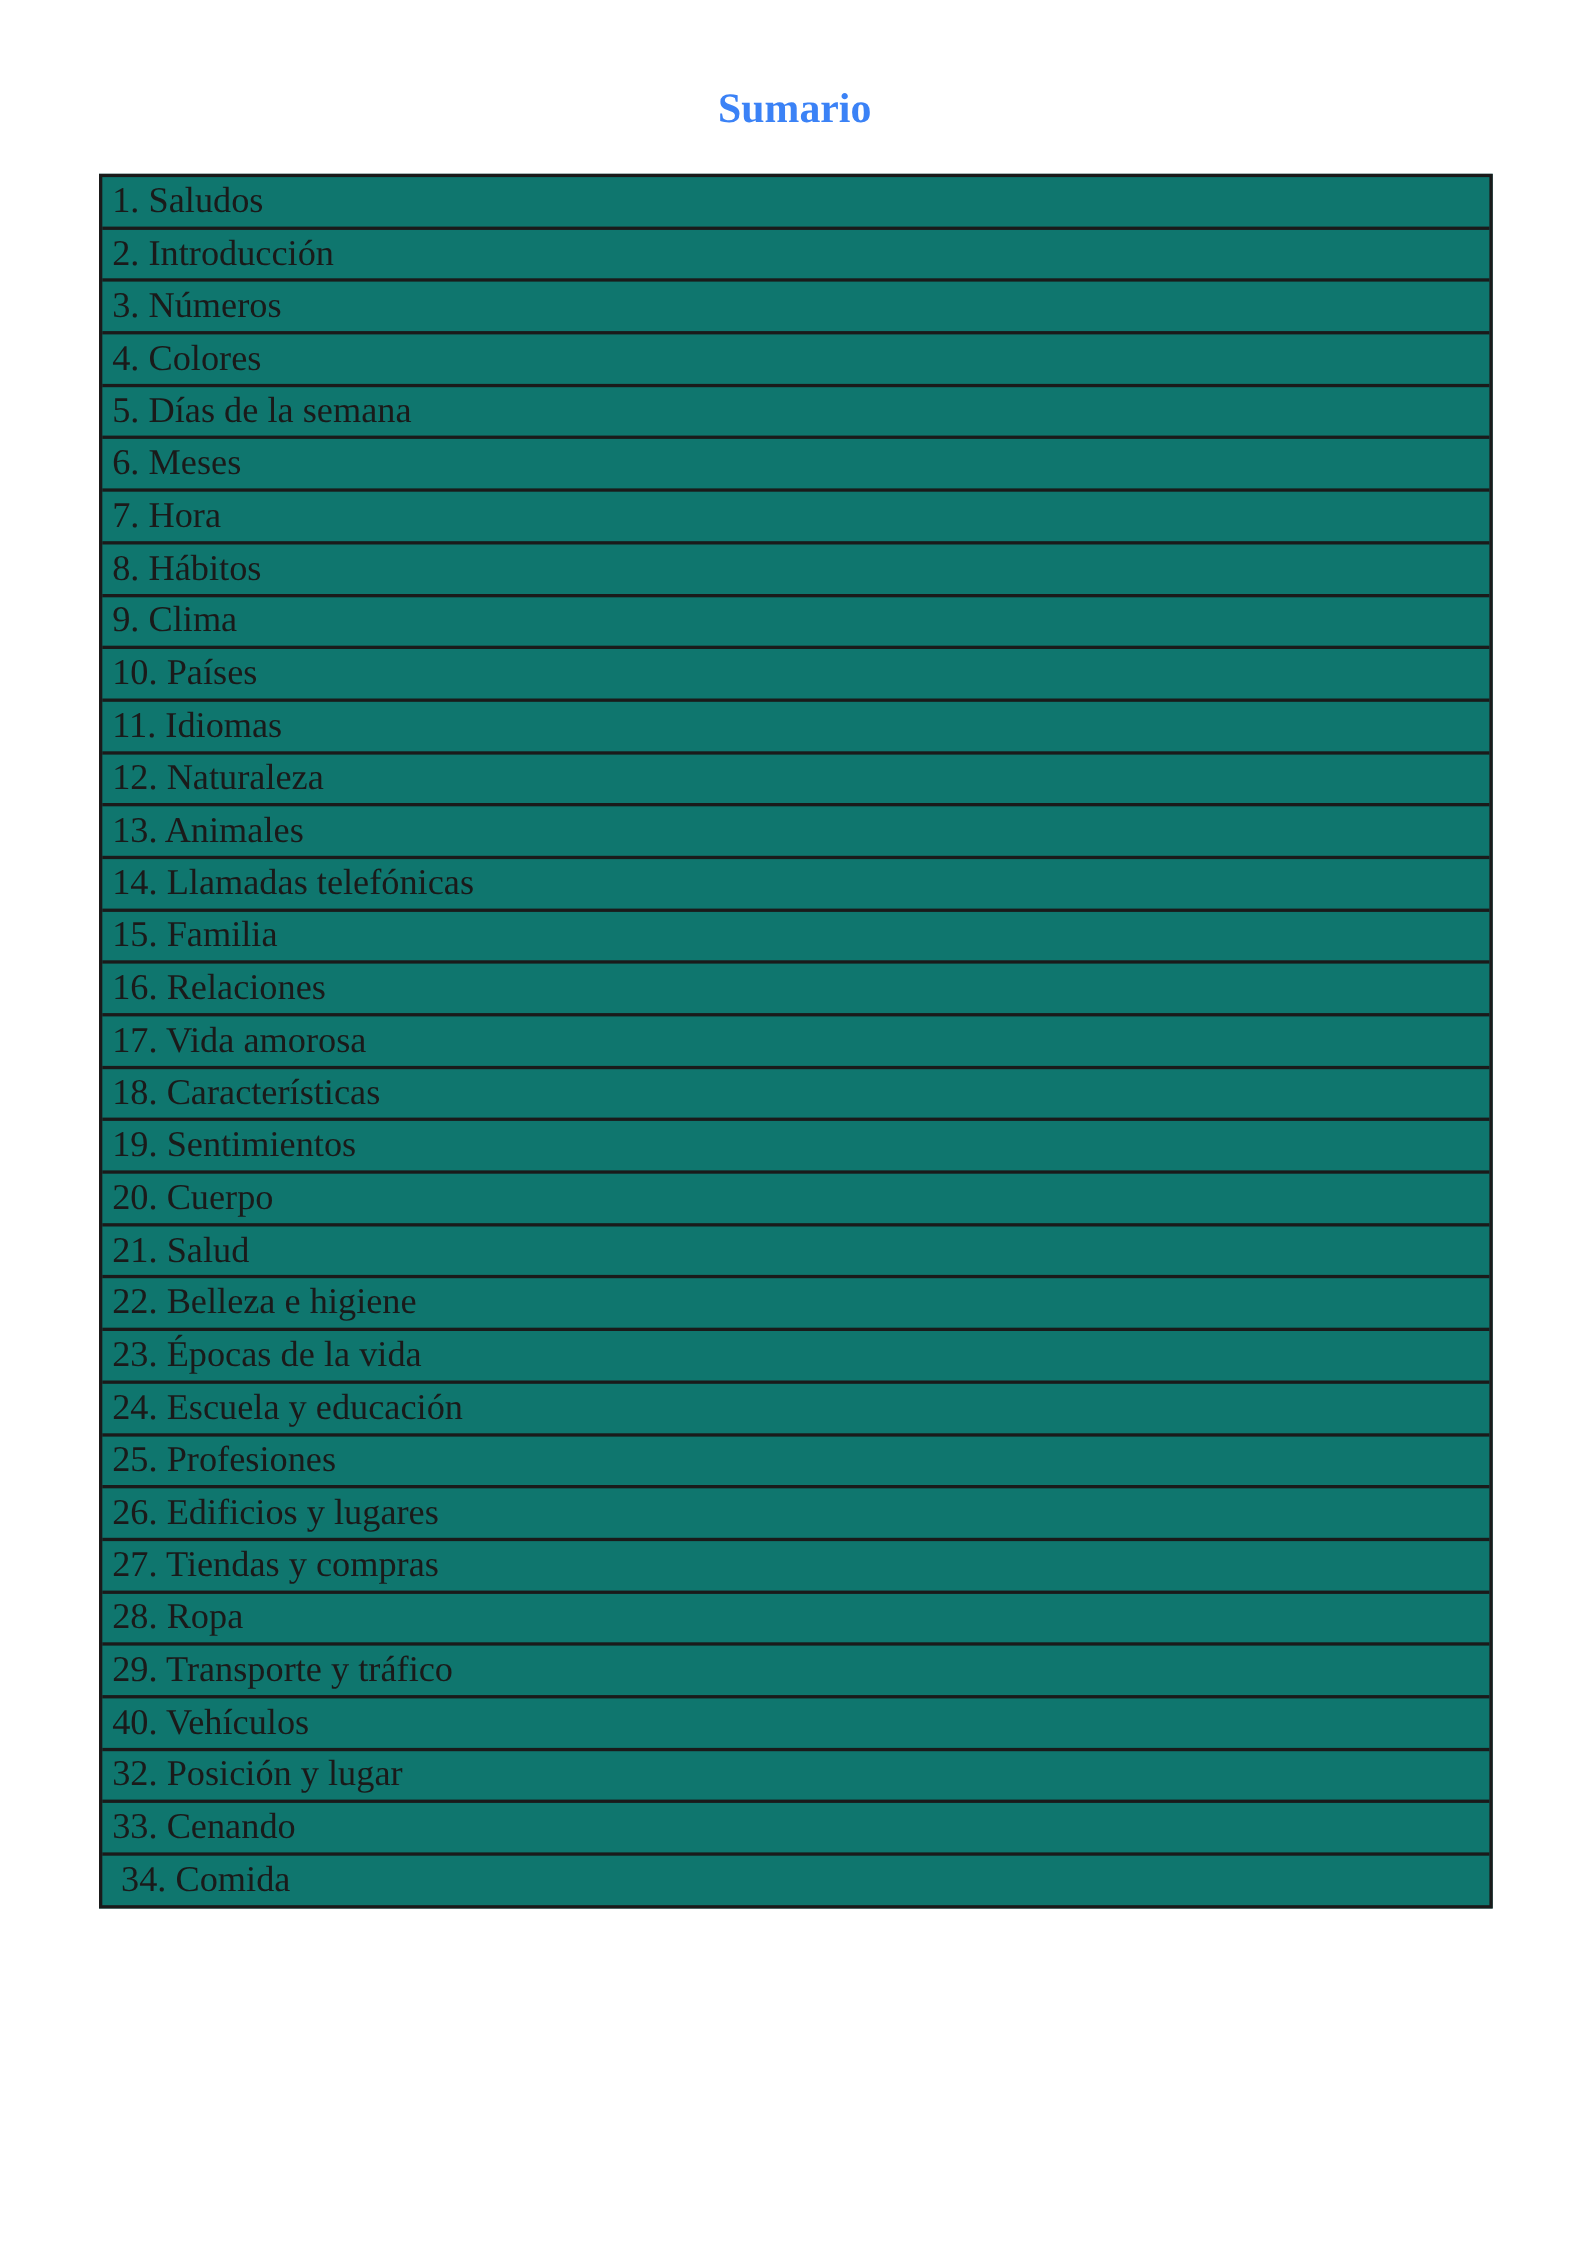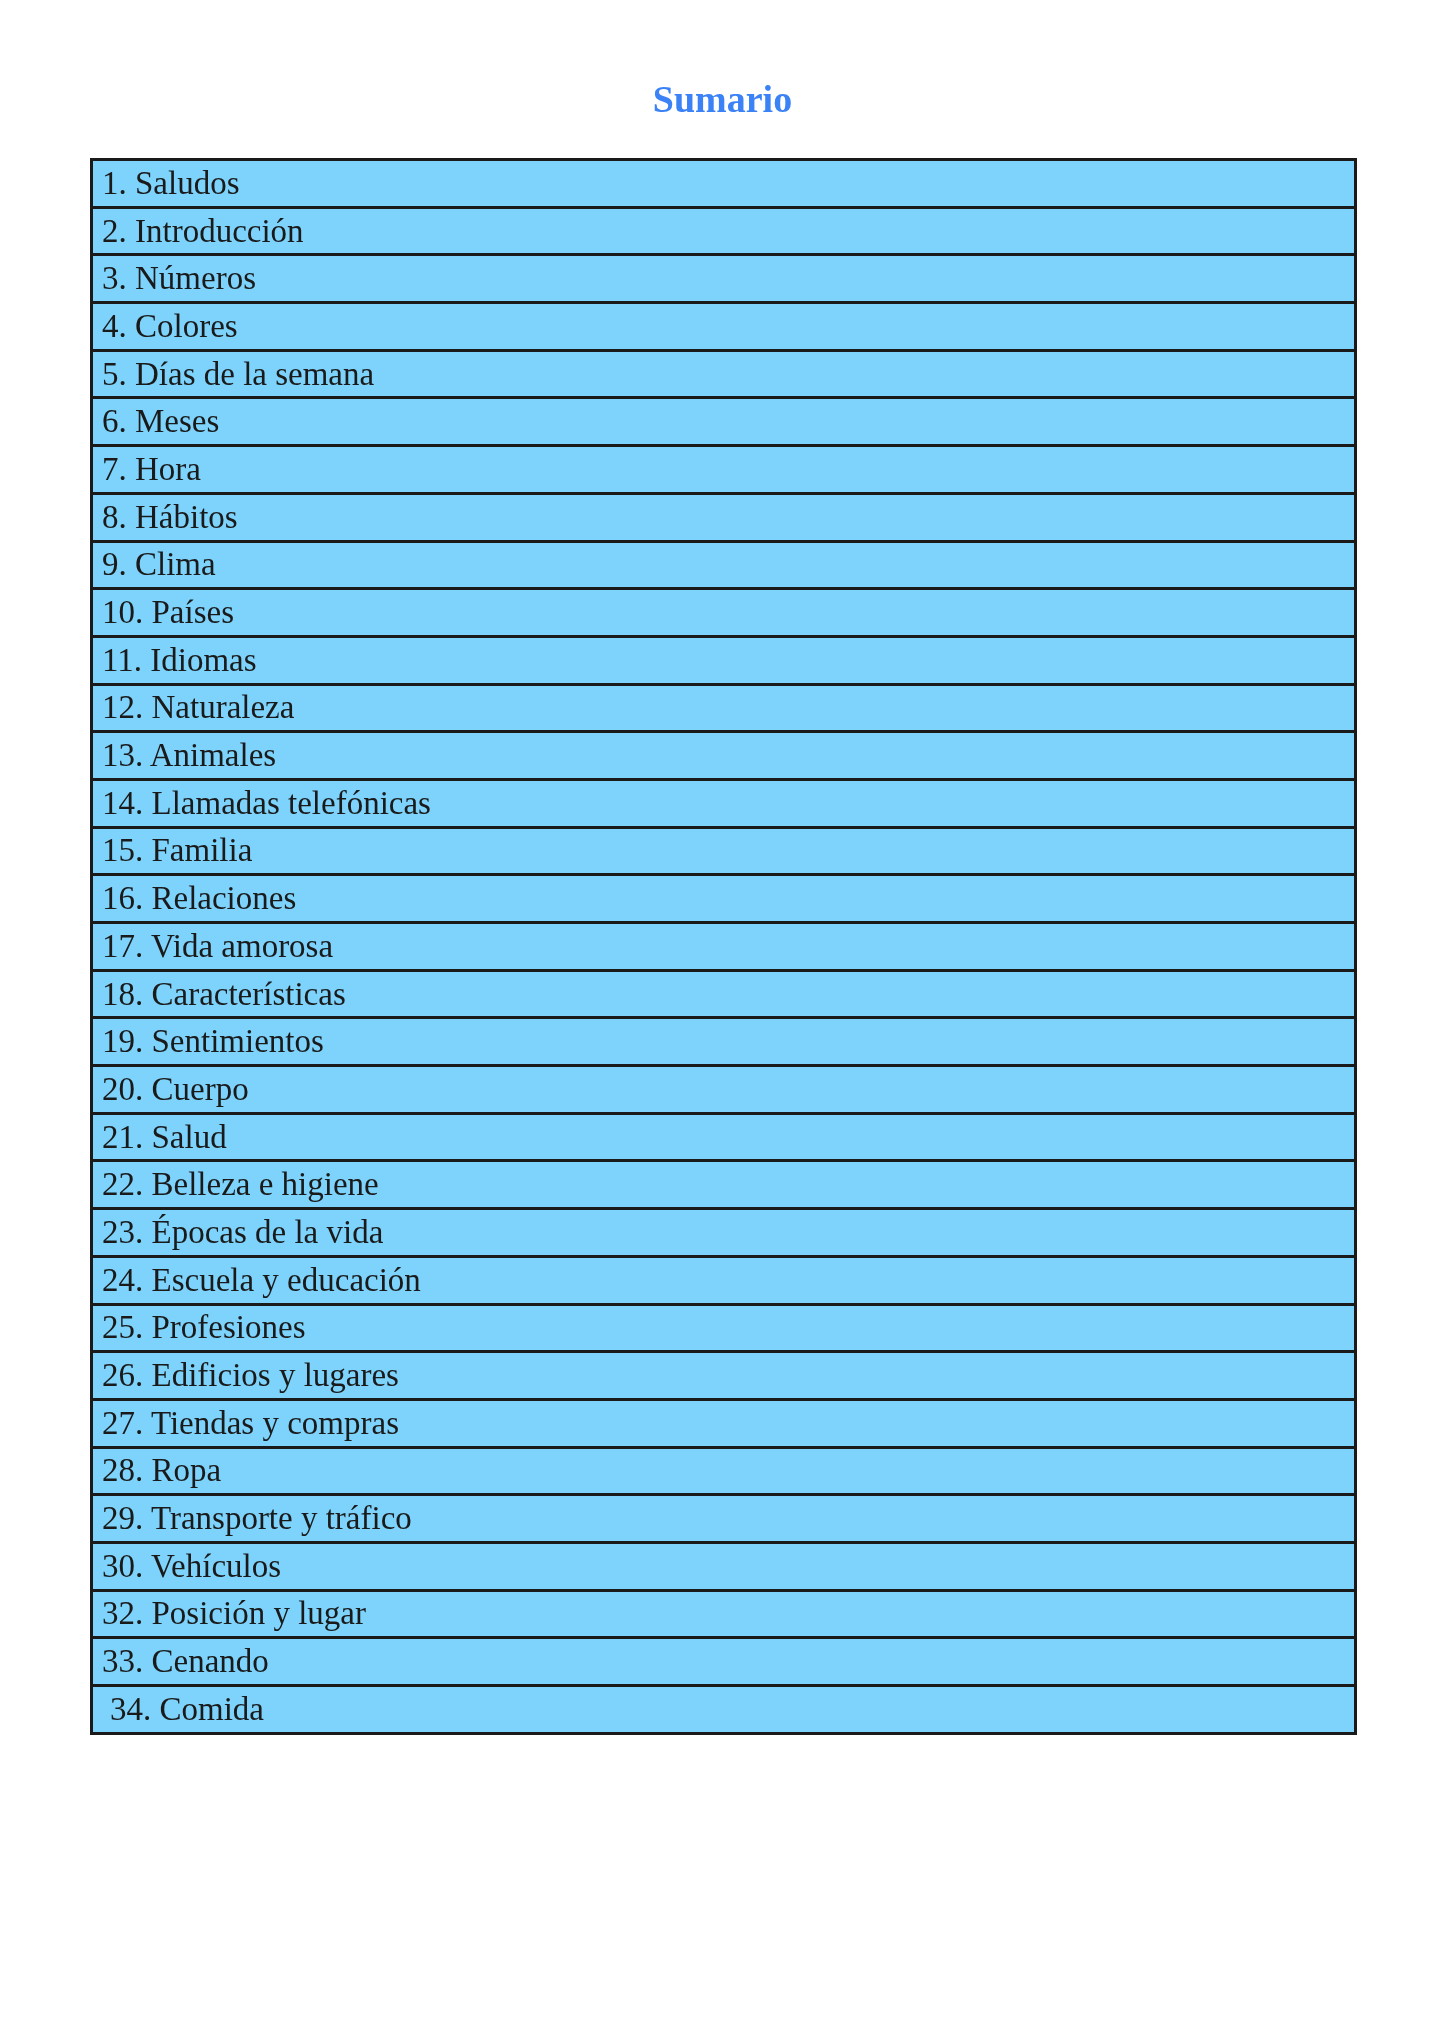--- a/index.html
+++ b/index.html
@@ -28,21 +28,21 @@
     line-height: 1;
     color: #3b82f6;
   }
   .toc {
     position: absolute;
     left: 90px;
     top: 158px;
     width: 1267px;
     box-sizing: border-box;
     border: 3px solid #1a1a1a;
-    background: #7dd3fc;
+    background: #0f766e;
   }
   .toc-row {
     box-sizing: border-box;
     height: 47.7px;
     border-bottom: 3px solid #1a1a1a;
     display: flex;
     align-items: center;
     padding-left: 9px;
   }
   .toc-row:last-child {
@@ -175,21 +175,21 @@
 
   <div class="toc-row">
     <span class="toc-label">28. Ropa</span>
   </div>
 
   <div class="toc-row">
     <span class="toc-label">29. Transporte y tráfico</span>
   </div>
 
   <div class="toc-row">
-    <span class="toc-label">30. Vehículos</span>
+    <span class="toc-label">40. Vehículos</span>
   </div>
 
 
   <div class="toc-row">
     <span class="toc-label">32. Posición y lugar</span>
   </div>
 
   <div class="toc-row">
     <span class="toc-label">33. Cenando</span>
   </div>

